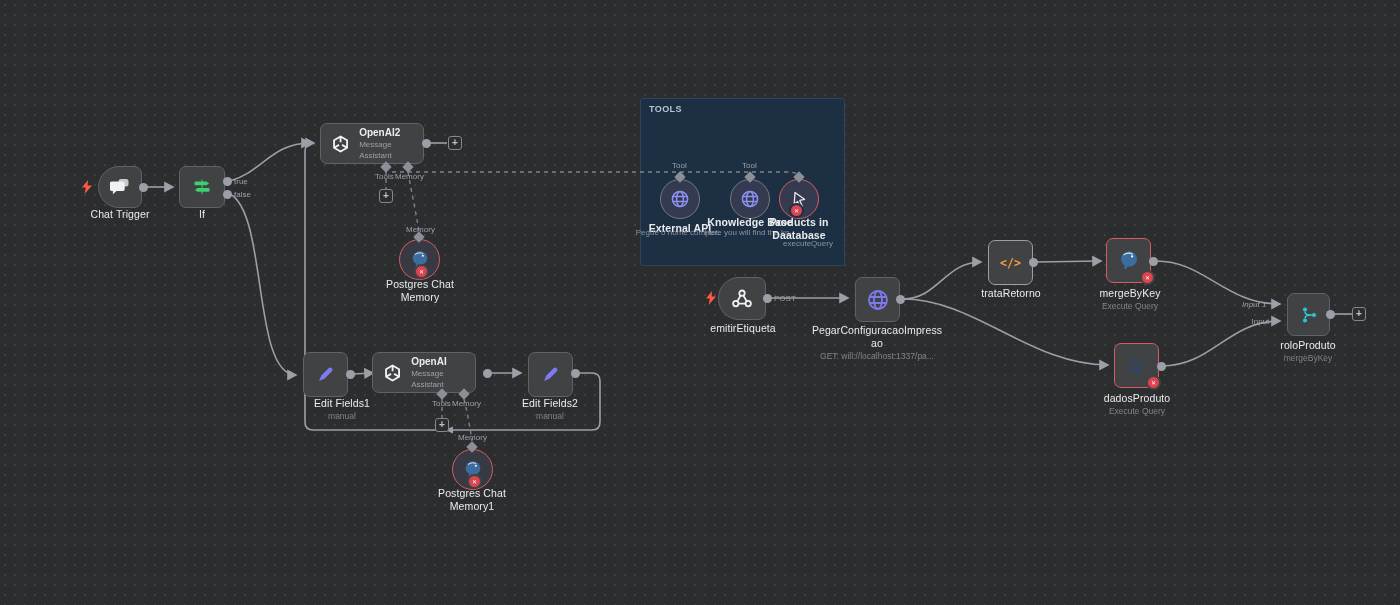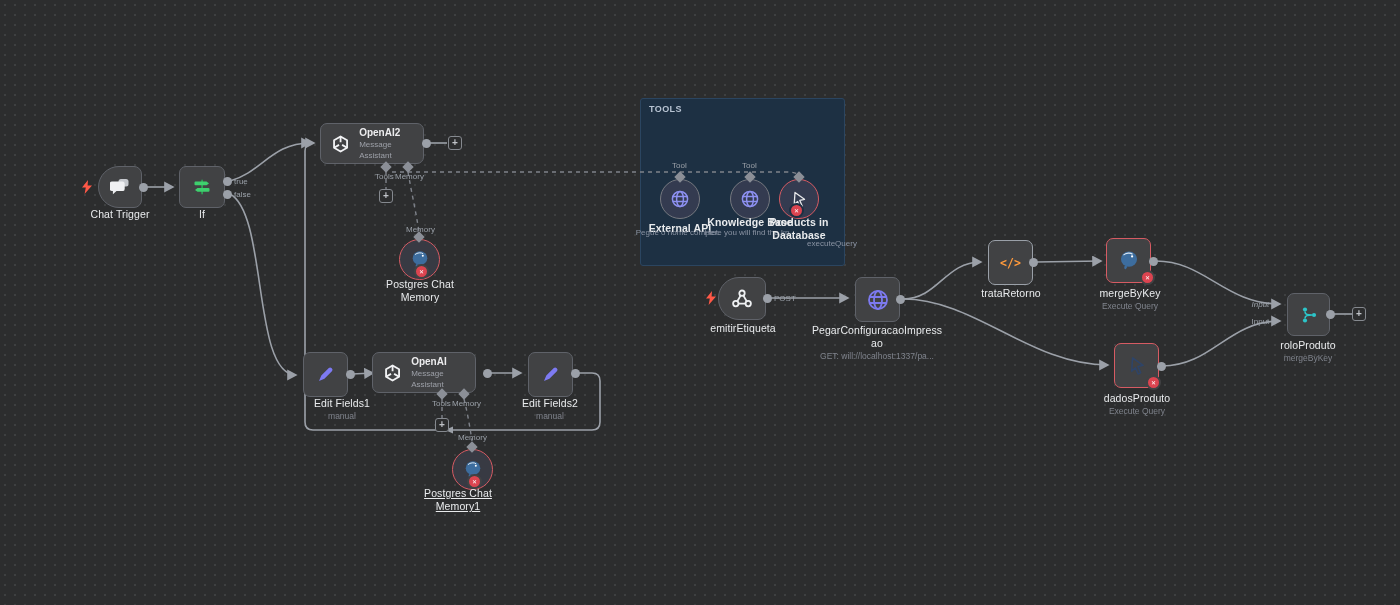--- a/index.html
+++ b/index.html
@@ -175,21 +175,21 @@
 
 <div class="circle-node onpanel err" style="left:779px;top:179px;width:40px;height:40px;">
   <svg width="18" height="19" viewBox="0 0 18 19" fill="none" stroke="#e8e9eb" stroke-width="1.3" stroke-linejoin="round">
     <path d="M5 2.5 L14.5 9.3 L9.8 10.4 L12.3 16.2 L10 17.2 L7.6 11.5 L4.2 14.6 Z"></path>
   </svg>
 </div>
 <div class="badge" style="left:789px;top:203px;border-color:#1d3043;">
     <span>✕</span>
   </div>
 <div class="lbl boldw" style="left:764px;top:216px;width:70px;"><span>Products in Daatabase</span></div>
-<div class="tiny" style="left:772px;top:240px;width:120px;text-align:center;color:#8a93a3;">executeQuery</div>
+<div class="tiny" style="left:748px;top:240px;width:120px;text-align:center;color:#8a93a3;">executeQuery</div>
 
 <div class="node" style="left:303px;top:352px;width:45px;height:45px;">
   <svg width="19" height="19" viewBox="0 0 19 19">
     <path d="M3 16 L5.3 10.6 L12.8 3.1 a1.9 1.9 0 0 1 2.7 0 l0.4 0.4 a1.9 1.9 0 0 1 0 2.7 L8.4 13.7 Z" fill="#7d7af2"></path>
   </svg>
 </div>
 <div class="dot" style="left:346px;top:370px;"></div>
 <div class="lbl" style="left:292px;top:397px;width:100px;">
   <span>Edit Fields1</span>
   <div class="sub">manual</div>
@@ -231,21 +231,21 @@
   <svg width="18" height="19" viewBox="0 0 18 19">
     <ellipse cx="9" cy="8.2" rx="7.3" ry="6.9" fill="#3d6d9e"></ellipse>
     <path d="M5.2 14 c-1.2 2 -0.2 3.6 0.9 3.4 l1.6 -2.4 z" fill="#3d6d9e"></path>
     <path d="M4 4.6 c2.2 -2 6.2 -2.4 8.2 -0.8" stroke="#d9e6f2" stroke-width="1" fill="none"></path>
     <circle cx="11.8" cy="5.8" r="1" fill="#fff"></circle>
   </svg>
 </div>
 <div class="badge" style="left:467px;top:474px;">
     <span>✕</span>
   </div>
-<div class="lbl" style="left:418px;top:487px;width:80px;text-decoration:underline;"><span>Postgres Chat Memory1</span></div>
+<div class="lbl" style="left:432px;top:487px;width:80px;"><span>Postgres Chat Memory1</span></div>
 
 <svg class="abs" style="left:706px;top:291px;z-index:6" width="10" height="14" viewBox="0 0 10 14">
     <path d="M6 0 L0 7.5 H3.8 L2.6 14 L10 5.5 H5.6 Z" fill="#ff5847"></path>
   </svg>
 <div class="node trigger" style="left:718px;top:277px;width:48px;height:43px;">
   <svg width="22" height="21" viewBox="0 0 22 21" fill="none" stroke="#eef0f2" stroke-width="1.8" stroke-linecap="round">
     <circle cx="11" cy="5.2" r="2.7"></circle>
     <circle cx="4.8" cy="15.6" r="2.7"></circle>
     <circle cx="17.2" cy="15.6" r="2.7"></circle>
     <path d="M9.6 7.6 L6.3 13.2 M12.4 7.6 L15.7 13.2 M7.7 15.6 H14.3"></path>
@@ -308,21 +308,21 @@
 <div class="node" style="left:1287px;top:293px;width:43px;height:43px;">
   <svg width="20" height="20" viewBox="0 0 20 20">
     <g stroke="#2cc5c9" stroke-width="1.7" fill="none">
       <path d="M6 6.5 C6 10 9 10 13 10 M6 13.5 C6 10 9 10 13 10"></path>
     </g>
     <circle cx="6" cy="4.5" r="2.1" fill="#2cc5c9"></circle>
     <circle cx="6" cy="15.5" r="2.1" fill="#2cc5c9"></circle>
     <circle cx="15" cy="10" r="2.1" fill="#2cc5c9"></circle>
   </svg>
 </div>
-<div class="tiny" style="left:1242px;top:301px;width:34px;text-align:right;font-style:italic;">Input 1</div>
+<div class="tiny" style="left:1242px;top:301px;width:34px;text-align:left;font-style:italic;">Input 1</div>
 <div class="tiny" style="left:1242px;top:318px;width:34px;text-align:right;">Input 2</div>
 <div class="dot" style="left:1326px;top:309.5px;"></div>
 <div class="plusbox" style="left:1352px;top:307px;">
     <span>+</span>
   </div>
 <div class="lbl" style="left:1258px;top:339px;width:100px;">
   <span>roloProduto</span>
   <div class="sub">mergeByKey</div>
 </div>
 

